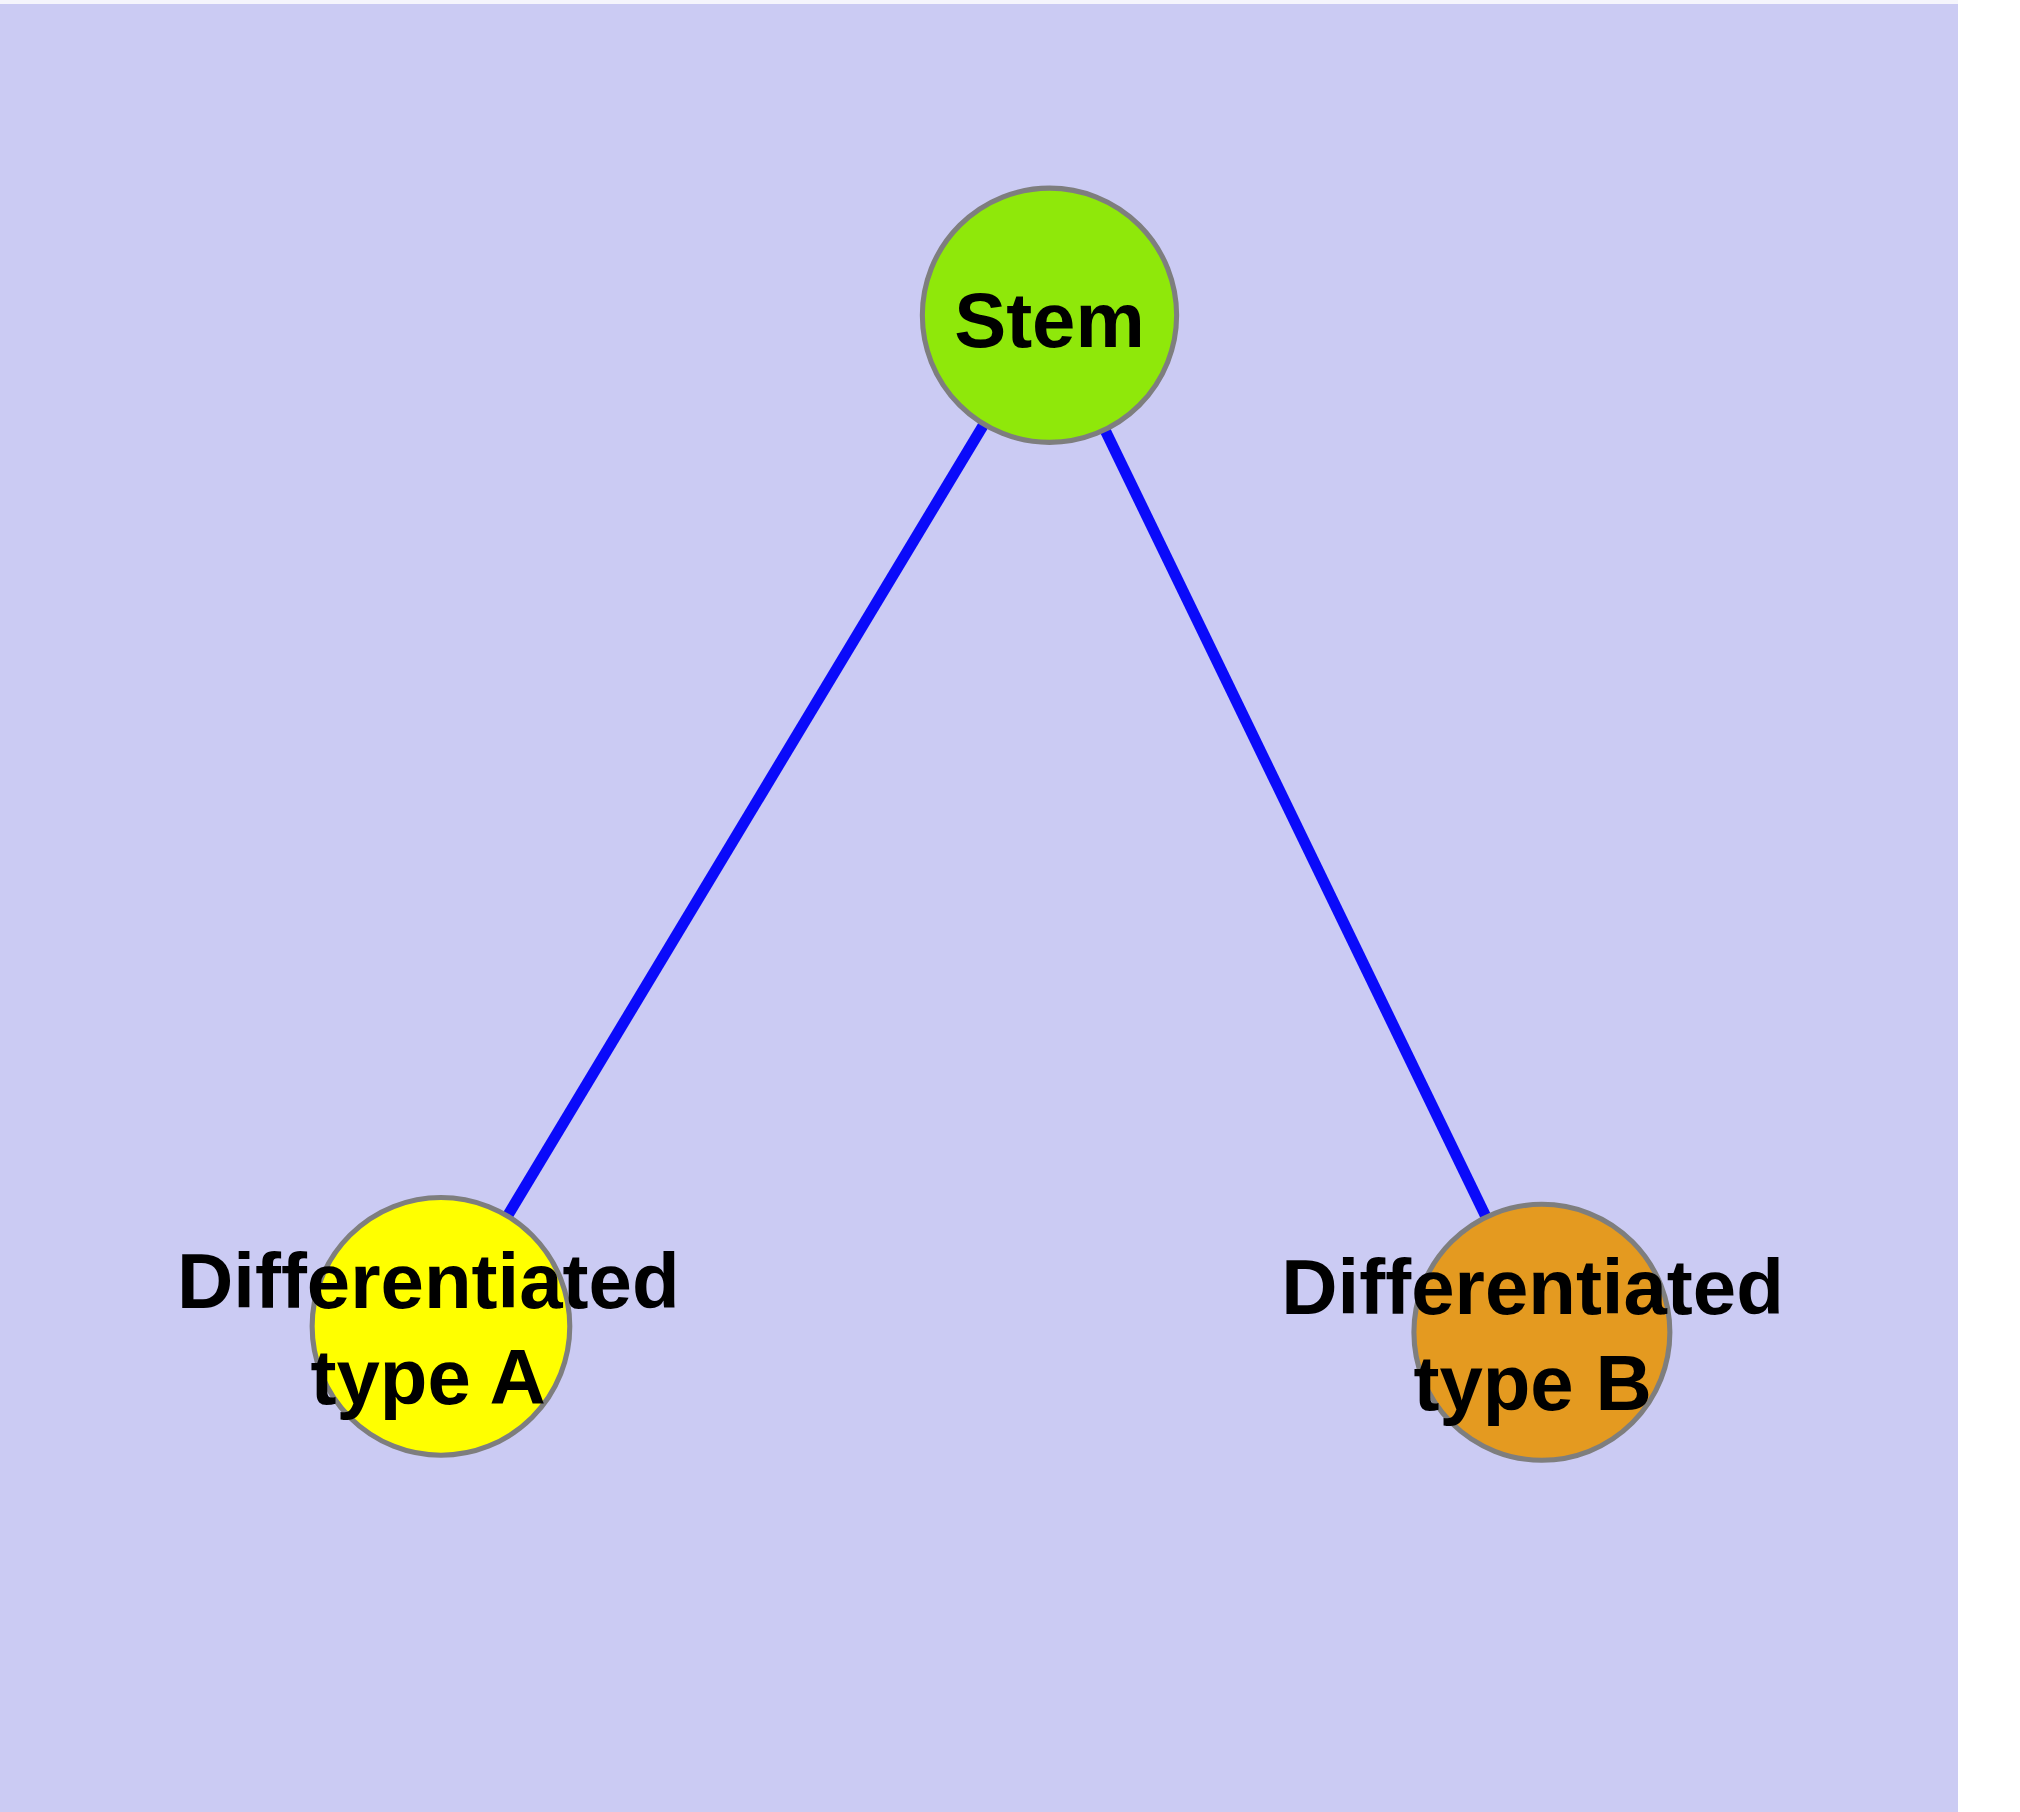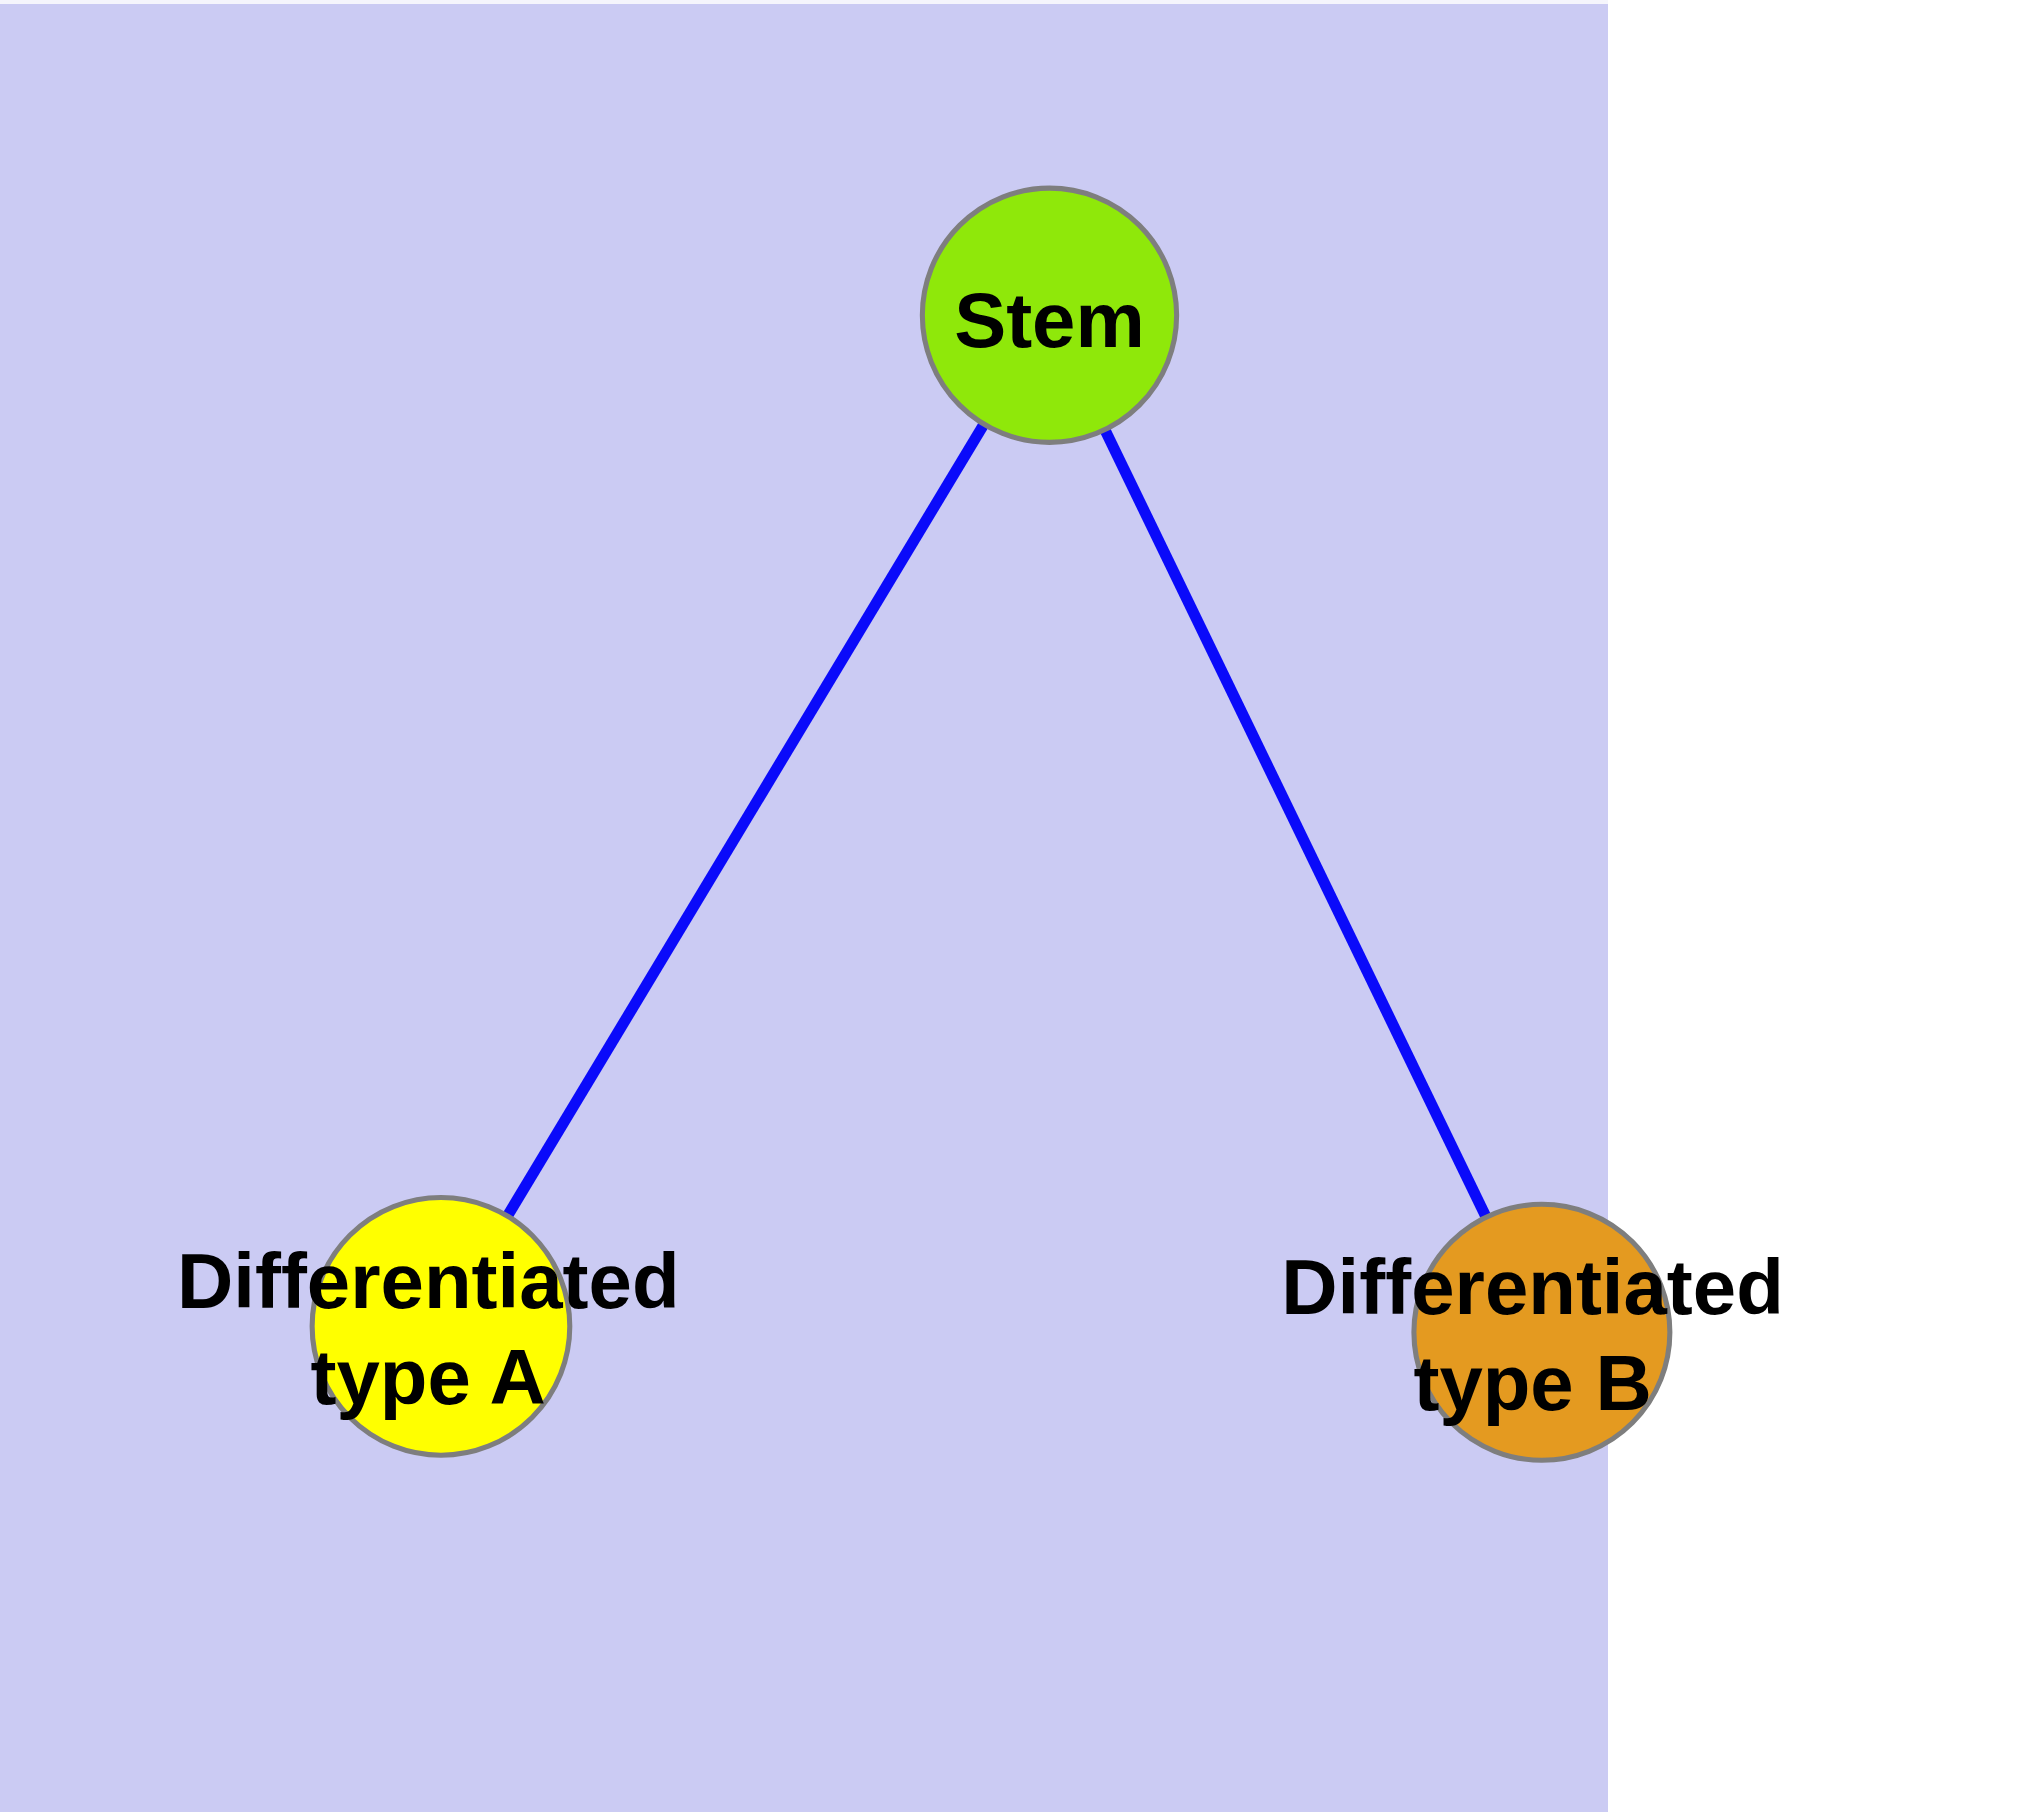--- a/index.html
+++ b/index.html
@@ -5,21 +5,21 @@
   html, body {
     margin: 0;
     padding: 0;
     width: 2021px;
     height: 1812px;
     overflow: hidden;
     font-family: "Liberation Sans", sans-serif;
   }
   .canvas {
     position: relative;
-    width: 1608px;
+    width: 1958px;
     height: 1812px;
   }
   .top-strip {
     position: absolute;
     top: 0; left: 0;
     width: 100%;
     height: 4.2px;
     z-index: 2;
   }
   svg.diagram {

